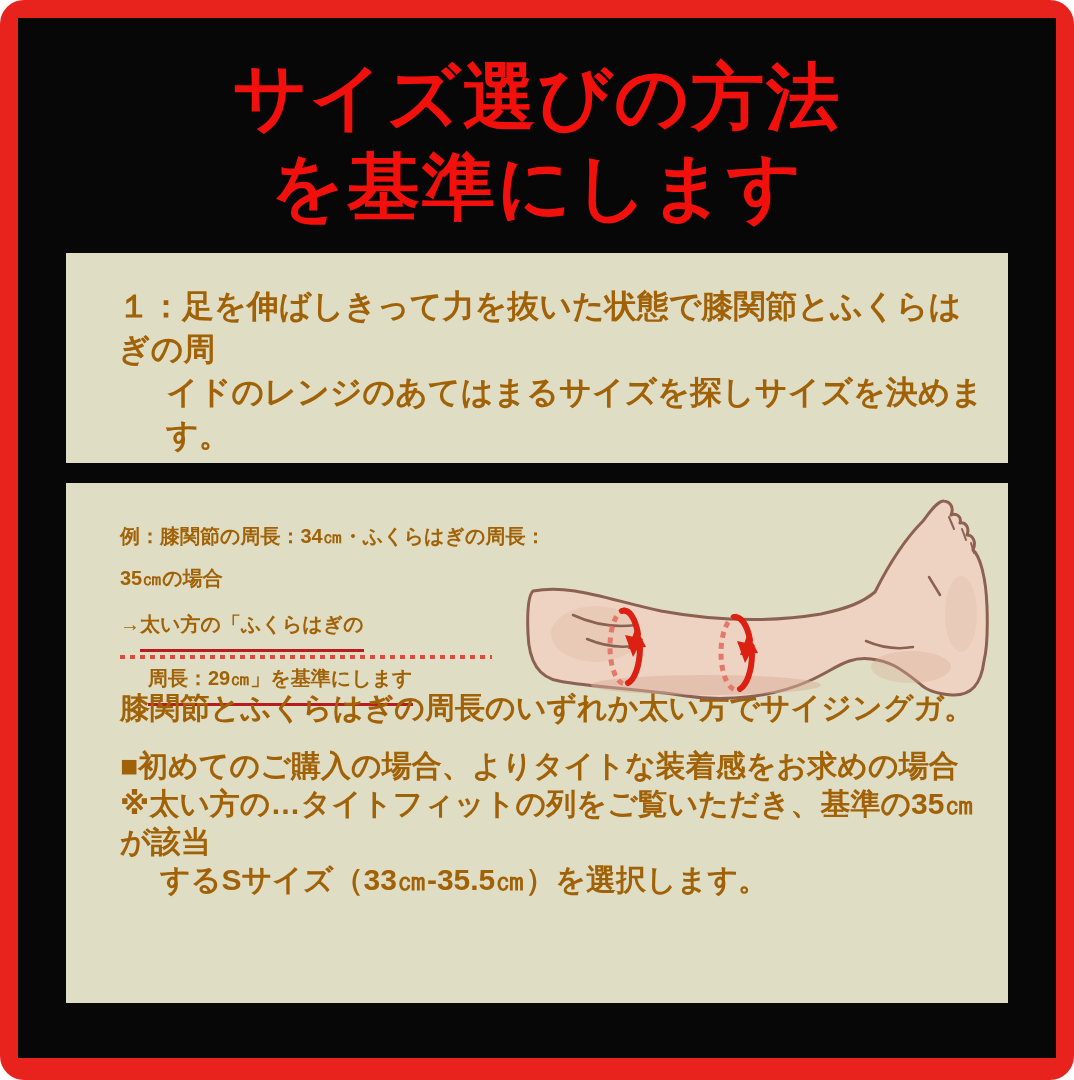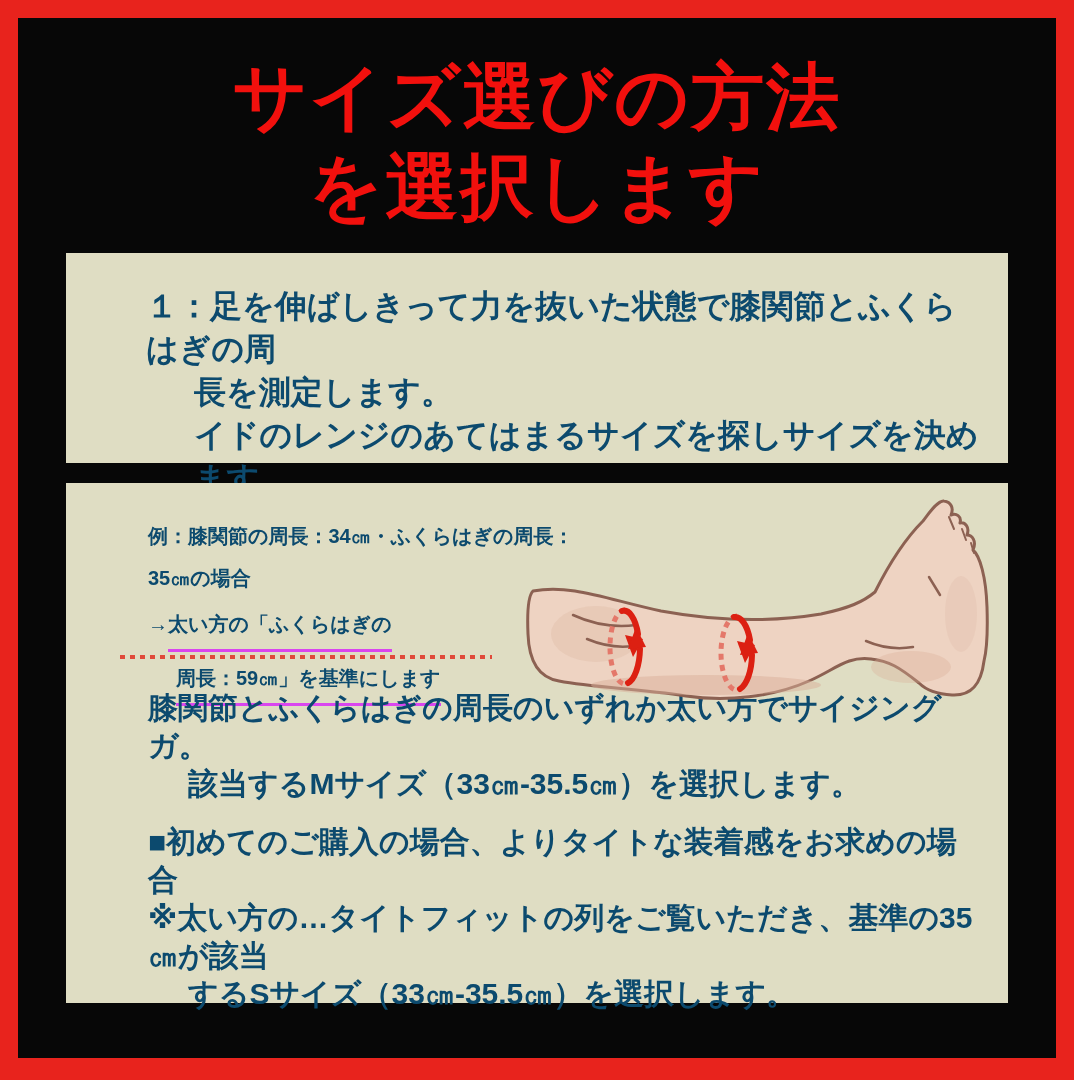--- a/index.html
+++ b/index.html
@@ -4,50 +4,51 @@
 <style>
   html,body { margin:0; padding:0; }
   body {
     width:1074px; height:1080px; overflow:hidden;
     font-family:"Liberation Sans","DejaVu Sans",sans-serif;
     background:#fff;
   }
   #page {
     position:relative; width:1074px; height:1080px;
     background:#e8231d; 
+    border-radius:24px;
   }
   #inner {
     position:absolute; left:18px; top:18px; width:1038px; height:1040px;
     background:#070707; overflow:hidden;
   }
   .title {
     position:absolute; top:34px; left:0; right:0;
     text-align:center; color:#f2100d;
     font-weight:800; font-size:73px; line-height:90px; letter-spacing:2px;
   }
   .panel {
     position:absolute; left:48px; width:942px;
     background:#dfddc3;
   }
   #panel1 { top:235px; height:210px; }
   #panel2 { top:465px; height:520px; }
-  .red-text { color:#0c4a6e; font-weight:700;margin-left:28px; }
+  .red-text { color:#a16207; font-weight:700; }
   #panel1 .lines {
     position:absolute; left:52px; top:32px; right:20px;
     font-size:32px; line-height:43px;
   }
   .cont48 { padding-left:48px; }
   .example {
     position:absolute; left:54px; top:32px; width:430px;
     font-size:20px; line-height:42px;
   }
   .example .row2 { margin-top:4px; }
   .example .row3 { margin-left:28px; margin-top:5px; }
   .uline {
-    display:inline-block; border-bottom:3px solid #d946ef; padding-bottom:4px;
+    display:inline-block; border-bottom:3px solid #b91c1c; padding-bottom:4px;
   }
   .sep {
     position:absolute; left:54px; top:172px; width:372px; height:4px;
     background:repeating-linear-gradient(90deg,#e04a3a 0 5px,transparent 5px 10px);
   }
   .sections {
     position:absolute; left:54px; top:206px; right:22px;
     font-size:30px; line-height:38px;
   }
   .sec + .sec { margin-top:20px; }
@@ -57,45 +58,43 @@
   }
 </style>
 </head>
 <body>
 
 <div id="page">
   <div id="inner">
 
     <div class="title">
       <div>サイズ選びの方法</div>
-      <div>を選択します</div>
+      <div>を基準にします</div>
     </div>
 
     <div id="panel1" class="panel">
       <div class="lines red-text">
         <div>１：足を伸ばしきって力を抜いた状態で膝関節とふくらはぎの周</div>
-        <div class="cont48">長を測定します。</div>
         <div class="cont48">イドのレンジのあてはまるサイズを探しサイズを決めます。</div>
       </div>
     </div>
 
     <div id="panel2" class="panel">
 
       <div class="example red-text">
         <div>例：膝関節の周長：34㎝・ふくらはぎの周長：35㎝の場合</div>
         <div class="row2"><span>→</span><span class="uline">太い方の「ふくらはぎの</span></div>
-        <div class="row3"><span class="uline">周長：59㎝」を基準にします</span></div>
+        <div class="row3"><span class="uline">周長：29㎝」を基準にします</span></div>
       </div>
 
       <div class="sep"></div>
 
       <div class="sections red-text">
         <div class="sec">
           <div>膝関節とふくらはぎの周長のいずれか太い方でサイジングガ。</div>
-          <div class="cont40">該当するMサイズ（33㎝-35.5㎝）を選択します。</div>
         </div>
         <div class="sec">
           <div>■初めてのご購入の場合、よりタイトな装着感をお求めの場合</div>
           <div>※太い方の…タイトフィットの列をご覧いただき、基準の35㎝が該当</div>
           <div class="cont40">するSサイズ（33㎝-35.5㎝）を選択します。</div>
         </div>
       </div>
 
       <svg id="leg-illustration" viewBox="0 0 486 235">
 

